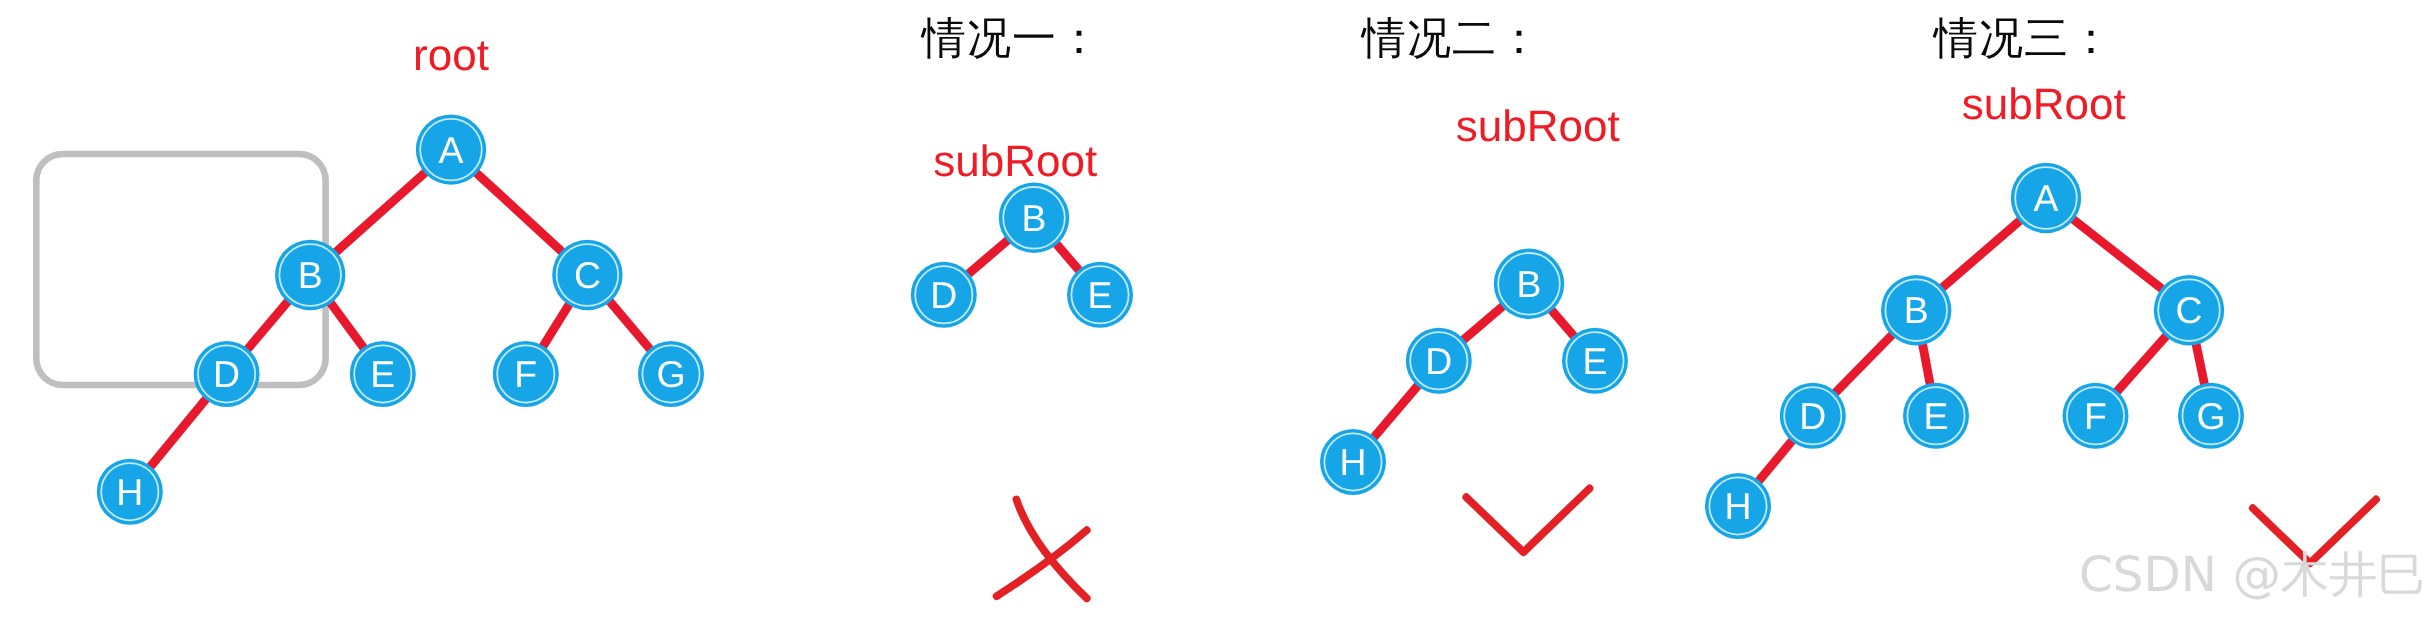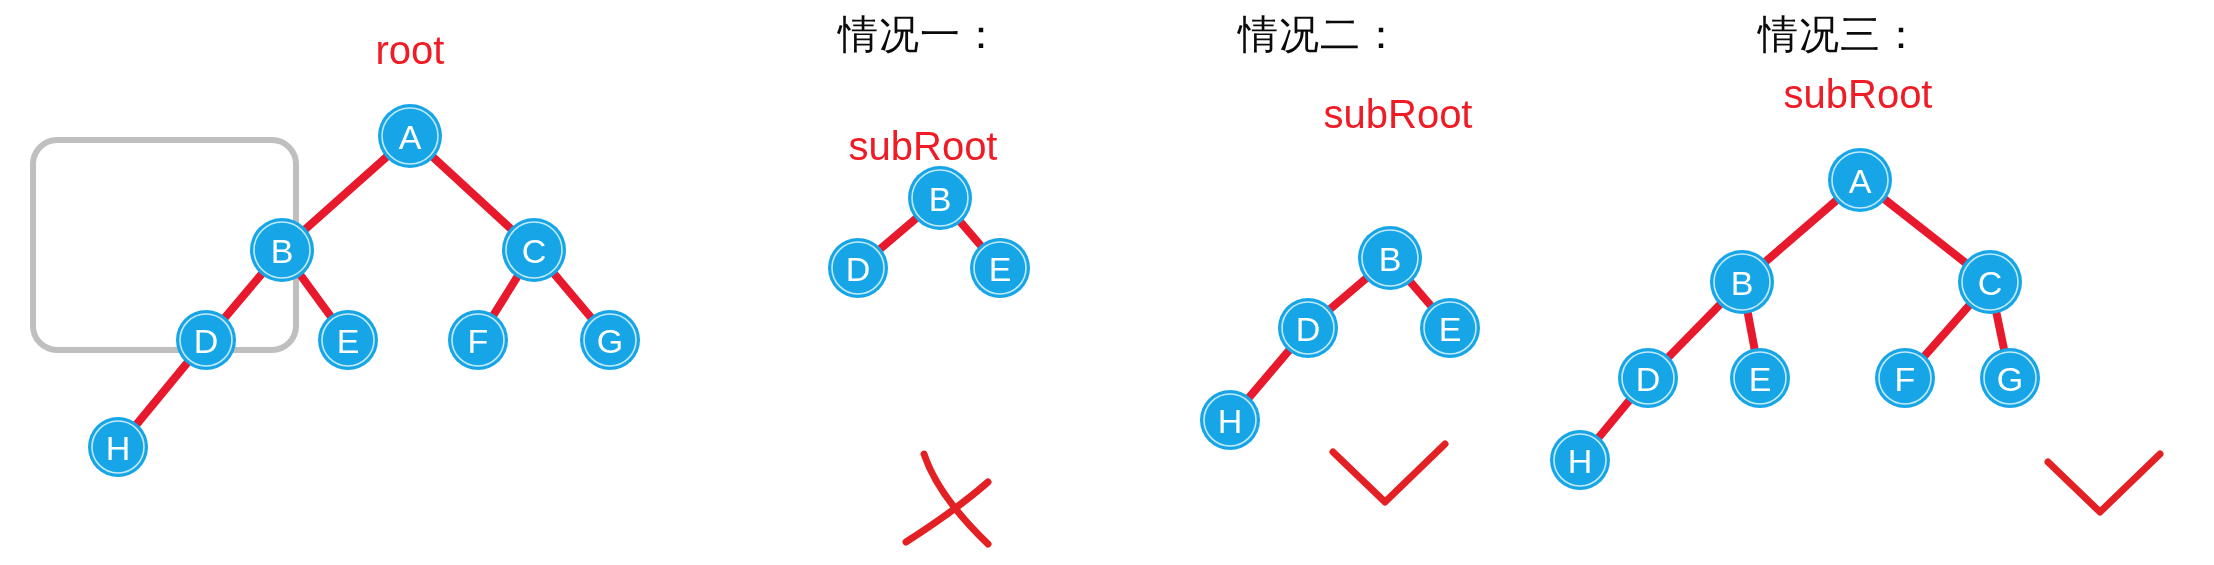--- a/index.html
+++ b/index.html
@@ -188,13 +188,14 @@
     <g id="texts">
         <text x="410" y="64" class="label-red">root</text>
         <text x="920" y="48" class="heading-cn">情况一：</text>
         <text x="923" y="160" class="label-red">subRoot</text>
         <text x="1320" y="48" class="heading-cn">情况二：</text>
         <text x="1398" y="128" class="label-red">subRoot</text>
         <text x="1840" y="48" class="heading-cn">情况三：</text>
         <text x="1858" y="108" class="label-red">subRoot</text>
       </g>
   </svg>
+  <div class="watermark" style="left: 1890px; top: 493px;">CSDN @木井巳</div>
 </div>
 
 </body></html>

